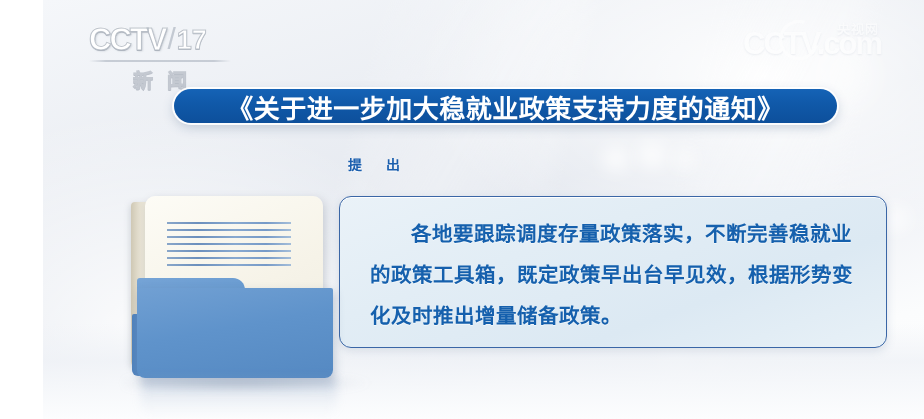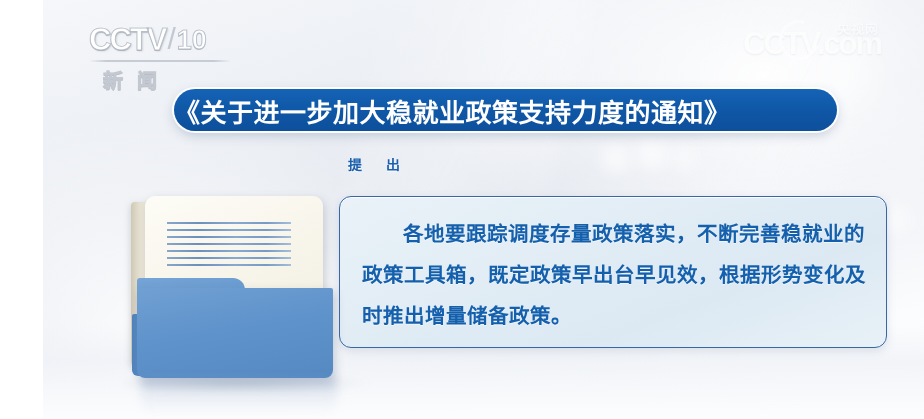--- a/index.html
+++ b/index.html
@@ -97,20 +97,21 @@
     text-shadow: 0 1px 0 rgba(170,176,186,0.8), 0 -1px 0 rgba(255,255,255,0.9);
   }
   .logo-rule {
     width: 142px;
     height: 2px;
     background: linear-gradient(90deg, rgba(196,202,211,0.0), rgba(196,202,211,0.95) 12%, rgba(196,202,211,0.95) 88%, rgba(196,202,211,0.0));
     margin-top: 2px;
   }
   .logo-sub {
     margin-top: 3px;
+    text-align: center;
     font-size: 20px;
     font-weight: 700;
     letter-spacing: 14px;
     text-indent: 14px;
     color: #ffffff;
     -webkit-text-stroke: 1px rgba(181,187,197,0.8);
     text-shadow: 0 1px 0 rgba(172,178,188,0.75);
   }
 
   
@@ -159,29 +160,29 @@
     opacity: 0.45;
     pointer-events: none;
   }
 
   
   .title-banner {
     position: absolute;
     left: 131px;
     top: 89px;
     width: 663px;
-    height: 42px;
+    height: 34px;
     border-radius: 26px;
     background: linear-gradient(180deg, #1563b6 0%, #1059a9 42%, #0d4f9b 100%);
     box-shadow:
       0 0 0 2px rgba(255,255,255,0.92),
       0 4px 12px rgba(60,90,130,0.28);
     display: flex;
     align-items: center;
-    justify-content: flex-start;
+    justify-content: center;
   }
   .title-text {
     color: #ffffff;
     font-size: 26px;
     font-weight: 700;
     letter-spacing: 0.5px;
     white-space: nowrap;
     font-family: "Liberation Sans", "DejaVu Sans", sans-serif;
   }
 
@@ -204,21 +205,21 @@
     top: 196px;
     width: 548px;
     height: 152px;
     border-radius: 12px;
     border: 1.6px solid #3a66a6;
     background: linear-gradient(160deg, #eaf2f8 0%, #e2edf5 35%, #dce9f3 68%, #e8f1f7 100%);
     box-shadow:
       inset 0 1px 0 rgba(255,255,255,0.9),
       0 3px 10px rgba(90,115,150,0.18);
     box-sizing: border-box;
-    padding: 16px 20px 14px 22px;
+    padding: 16px 20px 14px 30px;
   }
   .content-para {
     margin: 0;
     color: #1560ad;
     font-size: 20.5px;
     font-weight: 700;
     line-height: 41px;
     text-indent: 2em;
     letter-spacing: 0.5px;
     text-shadow: 0 1px 0 rgba(255,255,255,0.55);
@@ -316,21 +317,21 @@
   <div class="blob blob-f"></div>
   <div class="blob blob-g"></div>
   <div class="blob blob-h"></div>
   <div class="blob blob-j"></div>
   <div class="floor"></div>
 
   <div class="logo">
     <div class="logo-row">
       <span class="logo-cctv">CCTV</span>
       <span class="logo-slash">/</span>
-      <span class="logo-13">10</span>
+      <span class="logo-13">17</span>
     </div>
     <div class="logo-rule"></div>
     <div class="logo-sub">新闻</div>
   </div>
 
   <div class="wm">
     <div class="wm-ring"></div>
     <span class="wm-main">CCTV</span><span class="wm-main">.com</span>
     <span class="wm-cn">央视网</span>
   </div>

